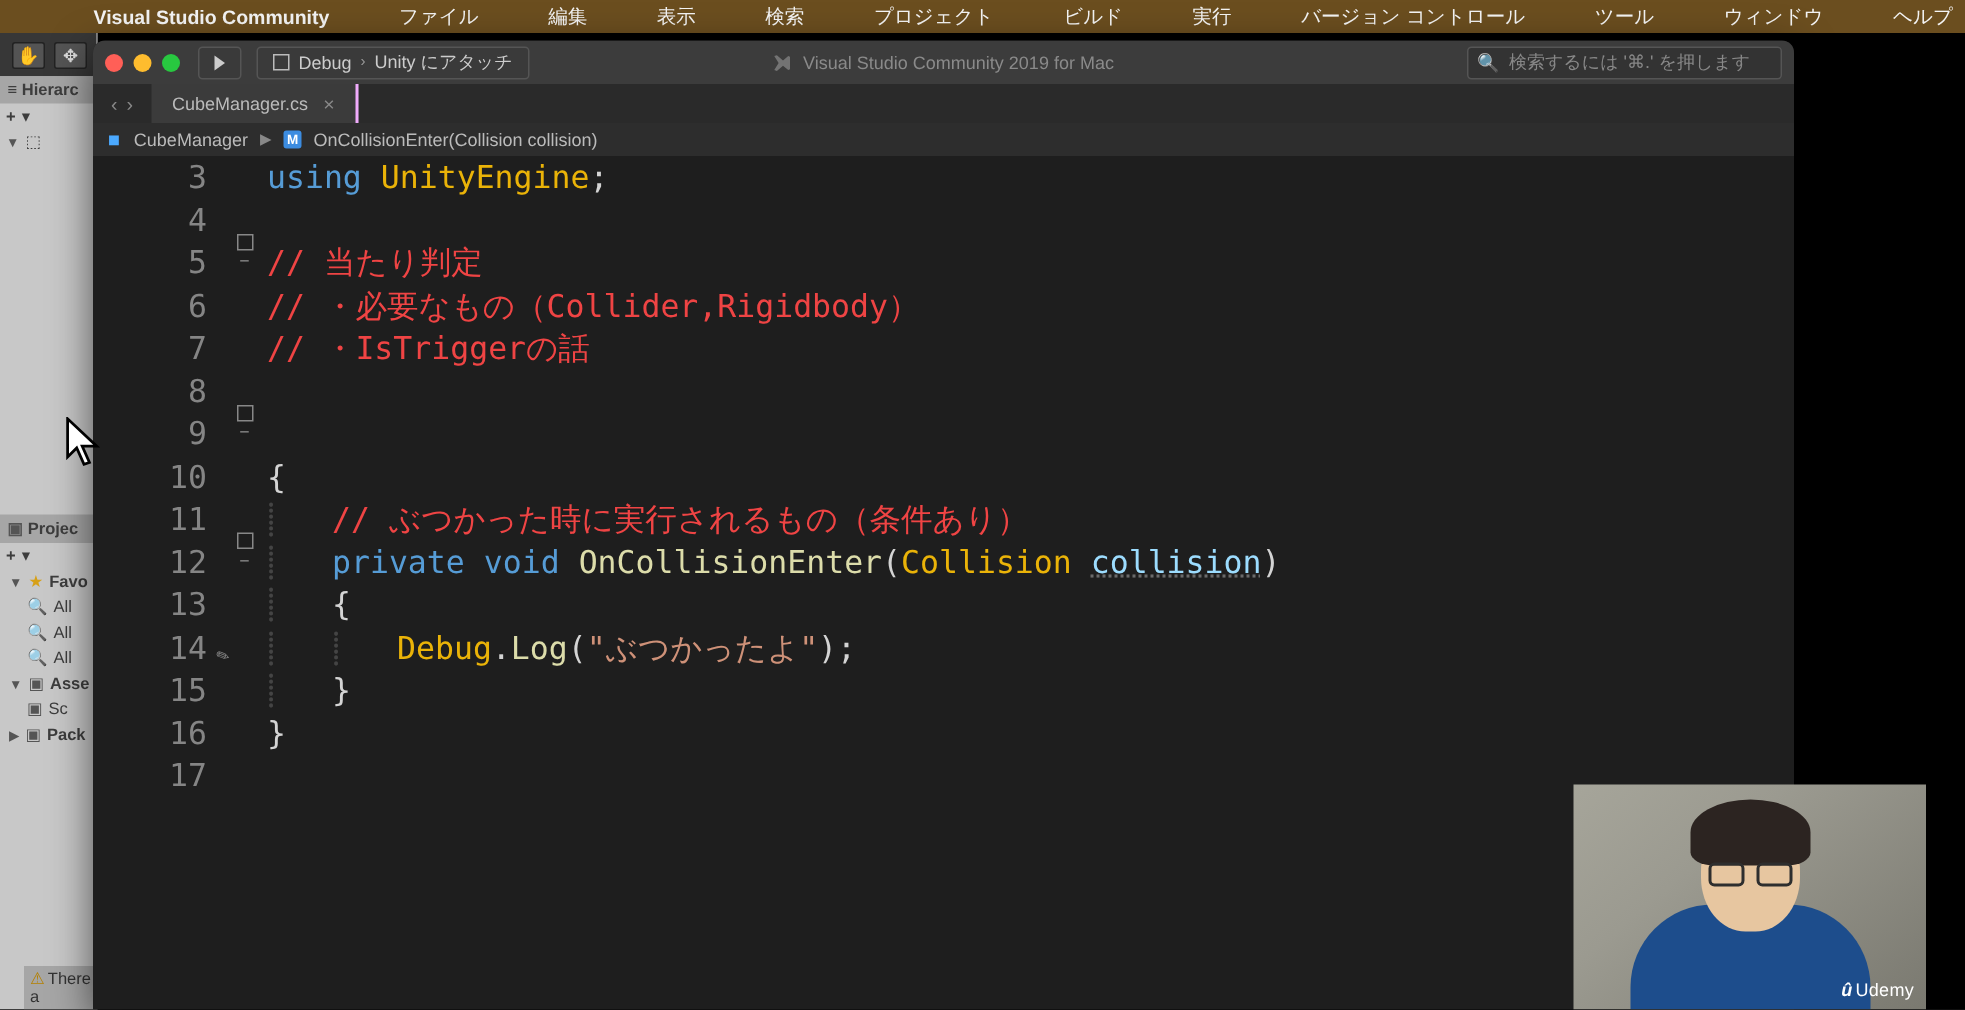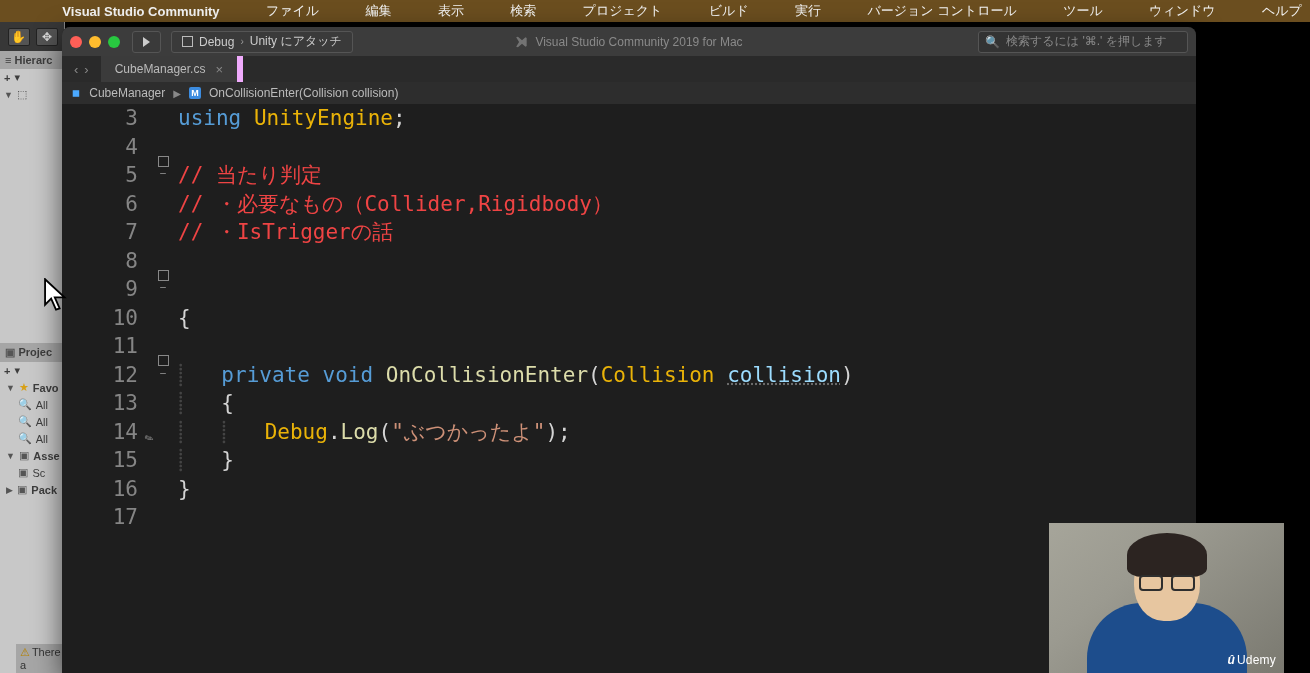--- a/index.html
+++ b/index.html
@@ -110,21 +110,21 @@
     display:flex;align-items:stretch;
     color:#bbb;font-size:12px;
   }
   .tabbar .nav{
     display:flex;align-items:center;gap:6px;padding:0 12px;
   }
   .tabbar .nav span{color:#888;font-size:13px;}
   .tab{
     display:flex;align-items:center;gap:10px;
     padding:0 14px;background:#3b3b3b;
-    border-right:6px solid #f0abfc;
+    border-right:2px solid #f0abfc;
   }
   .tab .x{color:#888;font-size:13px;}
 
   .breadcrumb{
     height:22px;background:#2d2d2d;
     display:flex;align-items:center;gap:8px;
     padding:0 10px;color:#bbb;font-size:12px;
   }
   .bc-icon1{color:#4ba9ff;transform:rotate(45deg);display:inline-block;}
   .bc-icon2{width:12px;height:12px;background:#3c8ce0;border-radius:2px;
@@ -340,21 +340,21 @@
 
   <div class="editor" id="editor">
       <div class="codeline"><div class="lineno">3</div><div class="fold"></div><div class="codetxt"><span class="c-kw">using</span> <span class="c-type">UnityEngine</span><span class="c-punc">;</span></div></div>
       <div class="codeline"><div class="lineno">4</div><div class="fold"></div><div class="codetxt"></div></div>
       <div class="codeline"><div class="lineno">5</div><div class="fold box"></div><div class="codetxt"><span class="c-comment">// 当たり判定</span></div></div>
       <div class="codeline"><div class="lineno">6</div><div class="fold"></div><div class="codetxt"><span class="c-comment">// ・必要なもの（Collider,Rigidbody）</span></div></div>
       <div class="codeline"><div class="lineno">7</div><div class="fold"></div><div class="codetxt"><span class="c-comment">// ・IsTriggerの話</span></div></div>
       <div class="codeline"><div class="lineno">8</div><div class="fold"></div><div class="codetxt"></div></div>
       <div class="codeline"><div class="lineno">9</div><div class="fold box"></div></div>
       <div class="codeline"><div class="lineno">10</div><div class="fold"></div><div class="codetxt"><span class="c-punc">{</span></div></div>
-      <div class="codeline"><div class="lineno">11</div><div class="fold"></div></div>
+      <div class="codeline"><div class="lineno">11</div><div class="fold"></div><div class="codetxt"><span class="guide">⸽</span>   <span class="c-comment">// ぶつかった時に実行されるもの（条件あり）</span></div></div>
       <div class="codeline"><div class="lineno">12</div><div class="fold box"></div><div class="codetxt"><span class="guide">⸽</span>   <span class="c-kw">private</span> <span class="c-kw">void</span> <span class="c-method">OnCollisionEnter</span><span class="c-punc">(</span><span class="c-type">Collision</span> <span class="c-param u">collision</span><span class="c-punc">)</span></div></div>
       <div class="codeline"><div class="lineno">13</div><div class="fold"></div><div class="codetxt"><span class="guide">⸽</span>   <span class="c-punc">{</span></div></div>
       <div class="codeline"><div class="lineno">14<span class="gut-mark">✎</span></div><div class="fold"></div><div class="codetxt"><span class="guide">⸽</span>   <span class="guide">⸽</span>   <span class="c-type">Debug</span><span class="c-punc">.</span><span class="c-method">Log</span><span class="c-punc">(</span><span class="c-string">"ぶつかったよ"</span><span class="c-punc">);</span></div></div>
       <div class="codeline"><div class="lineno">15</div><div class="fold"></div><div class="codetxt"><span class="guide">⸽</span>   <span class="c-punc">}</span></div></div>
       <div class="codeline"><div class="lineno">16</div><div class="fold"></div><div class="codetxt"><span class="c-punc">}</span></div></div>
       <div class="codeline"><div class="lineno">17</div><div class="fold"></div><div class="codetxt"></div></div>
     </div>
 </div>
 
 <div class="cursor">

